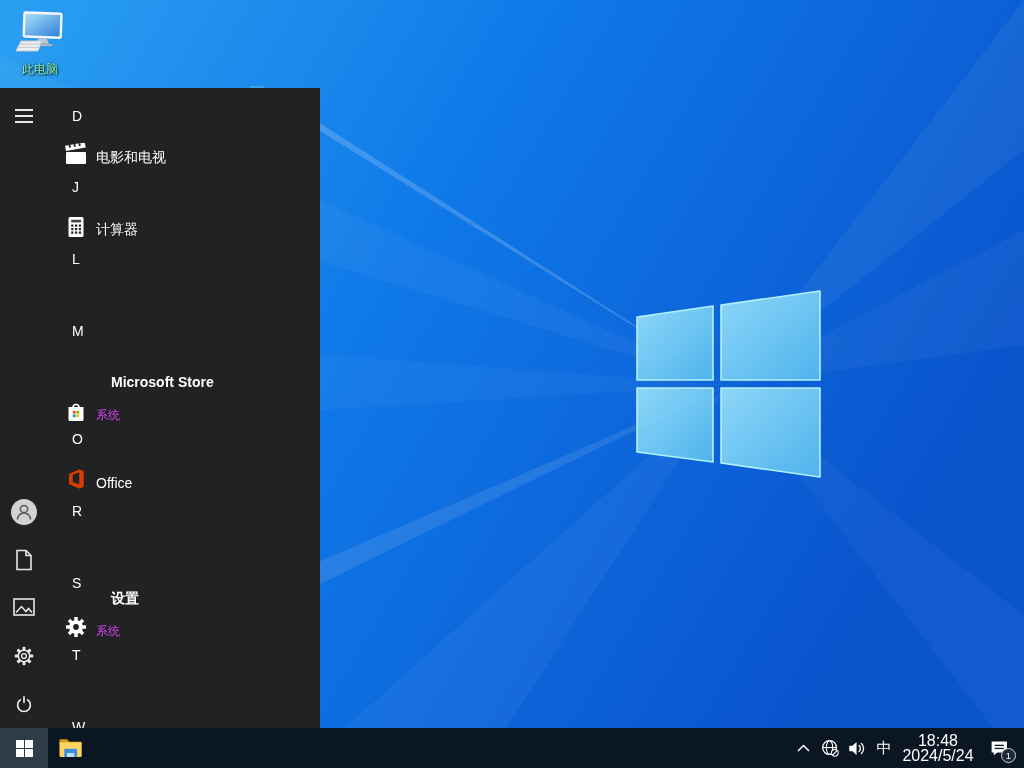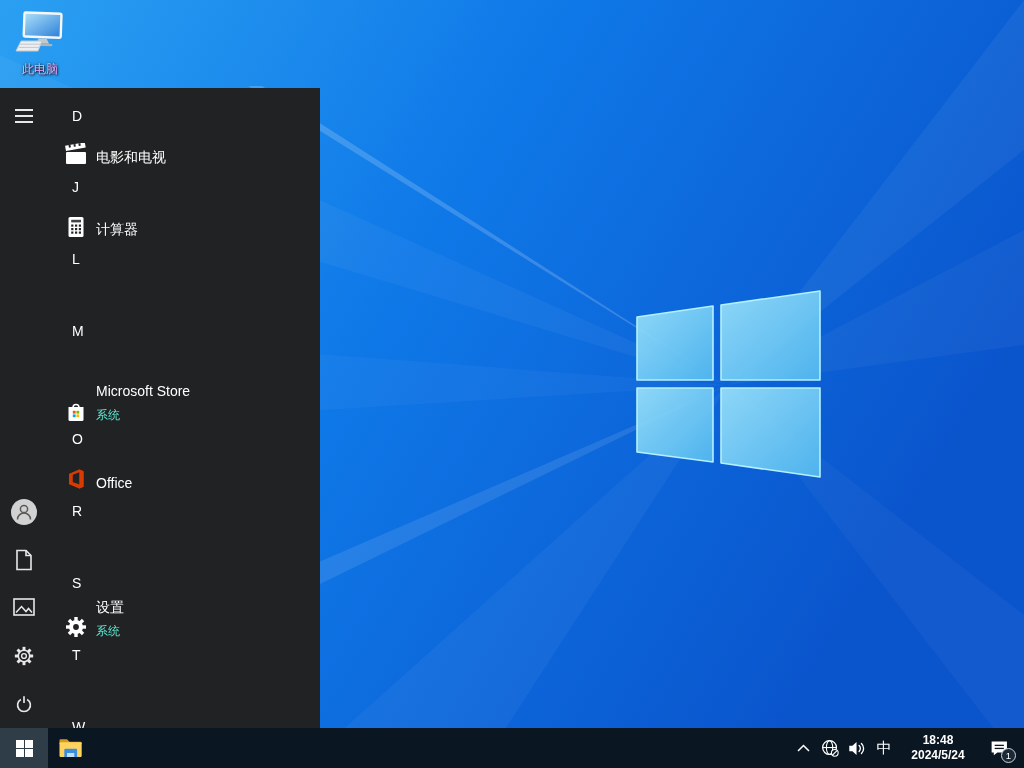--- a/index.html
+++ b/index.html
@@ -4,54 +4,54 @@
 <style>
   html,body{margin:0;padding:0;}
   body{width:1024px;height:768px;overflow:hidden;position:relative;
        font-family:"Liberation Sans","DejaVu Sans",sans-serif;background:#0a54cc;}
   .stage{position:absolute;inset:0;width:1024px;height:768px;}
 
   
   .desktop{position:absolute;inset:0;}
   .desktop svg{display:block;}
   .desktop-icon{position:absolute;left:10px;top:10px;width:60px;text-align:center;cursor:default;}
-  .desktop-icon .dlabel{display:block;margin-top:1px;font-size:12px;color:#f0abfc;
+  .desktop-icon .dlabel{display:block;margin-top:1px;font-size:12px;color:#86efac;
        text-shadow:1px 1px 2px rgba(0,0,0,.85), 0 0 3px rgba(0,0,0,.6);}
 
   
   .start-menu{position:absolute;left:0;top:88px;width:320px;height:640px;
        background:#212224;overflow:hidden;z-index:5;}
   .rail{position:absolute;left:0;top:0;width:48px;height:100%;}
   .rail-btn{position:absolute;left:0;width:48px;height:48px;display:flex;
        align-items:center;justify-content:center;cursor:pointer;}
 
   .sm-header{position:absolute;left:48px;right:0;height:36px;display:flex;align-items:center;
        padding-left:24px;font-size:14px;color:#fff;cursor:pointer;}
   .sm-app{position:absolute;left:48px;right:0;height:36px;display:flex;align-items:flex-end;
        color:#fff;cursor:pointer;}
   .sm-app.two{height:44px;}
   .sm-app .ic{width:24px;height:24px;margin-left:16px;flex:0 0 24px;display:flex;
        align-items:center;justify-content:center;}
   .sm-app .lbl{margin-left:8px;font-size:14px;white-space:nowrap;}
   .sm-app .txt{margin-left:8px;display:flex;flex-direction:column;line-height:16px;}
-  .sm-app .txt .lbl{margin-left:0;}
-  .sm-app .sub{font-size:12px;color:#5eead4;margin-top:8px;}
+  .sm-app .txt .lbl{margin-left:15px;font-weight:bold;}
+  .sm-app .sub{font-size:12px;color:#d946ef;margin-top:17px;}
   .sm-app .chev{position:absolute;right:20px;top:50%;transform:translateY(-50%);display:flex;}
 
   
   .taskbar{position:absolute;left:0;top:728px;width:1024px;height:40px;
        background:#0a1622;z-index:10;display:flex;align-items:center;}
   .tb-start{width:48px;height:40px;background:#2e3d47;display:flex;align-items:center;
        justify-content:center;cursor:pointer;}
   .tb-btn{width:44px;height:40px;display:flex;align-items:center;justify-content:center;cursor:pointer;}
   .tray{position:absolute;right:0;top:0;height:40px;display:flex;align-items:center;padding-right:4px;}
   .tray-btn{height:40px;display:flex;align-items:center;justify-content:center;cursor:pointer;}
   .tray-ime{width:28px;color:#fff;font-size:15px;}
   .tray-clock{width:74px;display:flex;flex-direction:column;align-items:center;
-       justify-content:center;color:#fff;font-size:12px;line-height:15px;margin:0 3px;font-weight:bold;}
+       justify-content:center;color:#fff;font-size:16px;line-height:15px;margin:0 3px;}
   .tray-ac{width:42px;position:relative;}
   .ac-badge{position:absolute;right:4px;bottom:5px;width:15px;height:15px;border-radius:50%;
        background:#1b2835;border:1.5px solid #ccd5dc;color:#fff;font-size:9.5px;
        display:flex;align-items:center;justify-content:center;box-sizing:border-box;}
 </style>
 </head>
 <body>
 
 <div class="stage">
 

